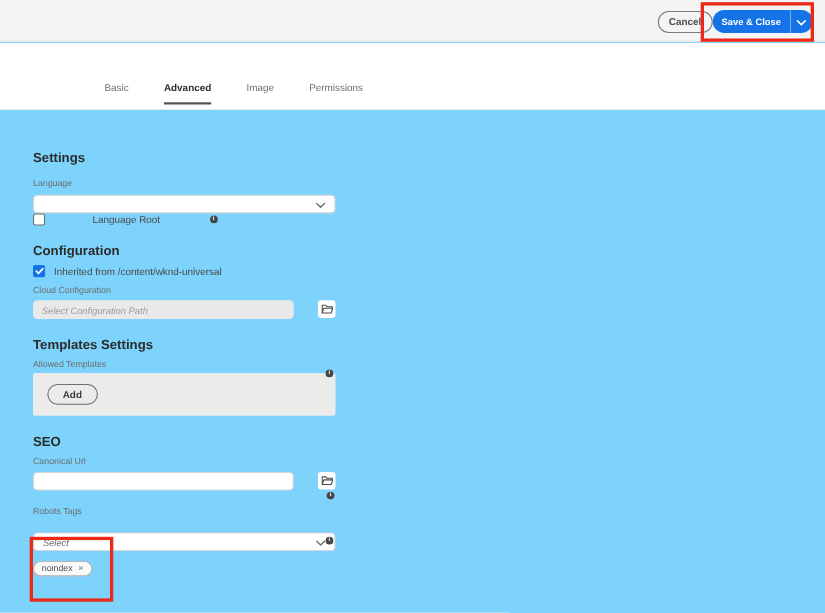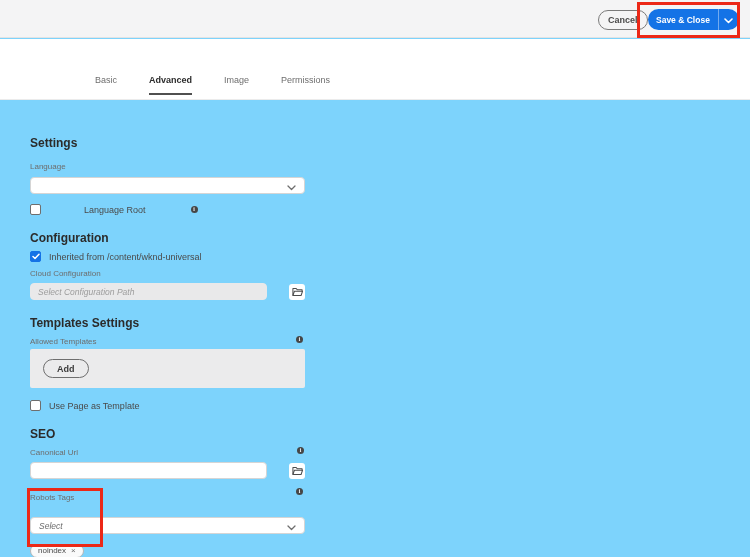--- a/index.html
+++ b/index.html
@@ -37,30 +37,30 @@
   #label-allowed { margin-top:7px; }
   #label-canonical { margin-top:7px; }
   #label-robots { margin-top:14px; }
 
   .select { height:17px; background:#fff; border:1px solid #d5d5d5; border-radius:4px; display:flex; align-items:center; justify-content:space-between; padding:0 8px; cursor:pointer; }
   #select-language { margin-top:5px; }
   #select-robots { margin-top:14px; }
   .select .value { font-size:8.5px; color:#4b4b4b; }
   .select .value.placeholder { font-style:italic; color:#6d6d6d; }
 
-  .input-row { display:flex; align-items:flex-end; gap:22px; }
+  .input-row { display:flex; align-items:flex-start; gap:22px; }
   #row-cloudconfig { margin-top:4px; }
   #row-canonical { margin-top:4px; }
   .text-input { height:17px; flex:1; background:#fff; border:1px solid #d5d5d5; border-radius:4px; font-size:8.5px; padding:0 7px; font-family:inherit; color:#4b4b4b; }
   .text-input:disabled { background:#e9e9ea; border-color:#e9e9ea; }
   .text-input::placeholder { font-style:italic; color:#9d9d9d; }
   .folder-btn { width:16px; height:16px; background:#fff; border:none; border-radius:3px; display:flex; align-items:center; justify-content:center; flex:none; cursor:pointer; padding:0; }
 
   .checkbox-row { display:flex; align-items:center; gap:8px; font-size:9px; color:#4a4a4a; cursor:pointer; }
-  #row-langroot { margin-top:10px;gap:43px; }
+  #row-langroot { margin-top:0;gap:43px; }
   #row-inherited { margin-top:6px; }
   #row-usepage { margin-top:12px; }
   .checkbox { width:11px; height:11px; border:1.5px solid #6e6e6e; border-radius:2px; background:#fff; flex:none; display:flex; align-items:center; justify-content:center; }
   .checkbox.checked { background:#1473e6; border-color:#1473e6; }
 
   .allowed-box { margin-top:2px; height:39px; background:#ebebec; border-radius:2px; display:flex; align-items:center; padding-left:13px; }
   .add-btn { height:19px; padding:0 13px; border:1.5px solid #6e6e6e; border-radius:10px; background:transparent; font-size:9px; font-weight:bold; color:#3b3b3b; cursor:pointer; }
 
   .tag-row { margin-top:5px; }
   .tag { display:inline-flex; align-items:center; gap:5px; height:14px; padding:0 7px; border:1px solid #b6b6b6; border-radius:7px; background:#fafafa; font-size:8px; color:#4b4b4b; }
@@ -145,24 +145,20 @@
       </button>
     </div>
 
     <div class="section-title" id="title-templates">Templates Settings</div>
 
     <div class="field-label" id="label-allowed">Allowed Templates</div>
     <div class="allowed-box">
       <button class="add-btn">Add</button>
     </div>
 
-    <div class="checkbox-row" id="row-usepage">
-      <span class="checkbox"></span>
-      <span>Use Page as Template</span>
-    </div>
 
     <div class="section-title" id="title-seo">SEO</div>
 
     <div class="field-label" id="label-canonical">Canonical Url</div>
     <div class="input-row" id="row-canonical">
       <input class="text-input" value="" style="">
       <button class="folder-btn">
         <span>
           <svg width="11" height="10" viewBox="0 0 12 10">
               <path d="M1 8.8 V1.2 h3.6 l1.2 1.4 H11 v1.6" fill="none" stroke="#4b4b4b" stroke-width="1.1" stroke-linejoin="round"></path>

